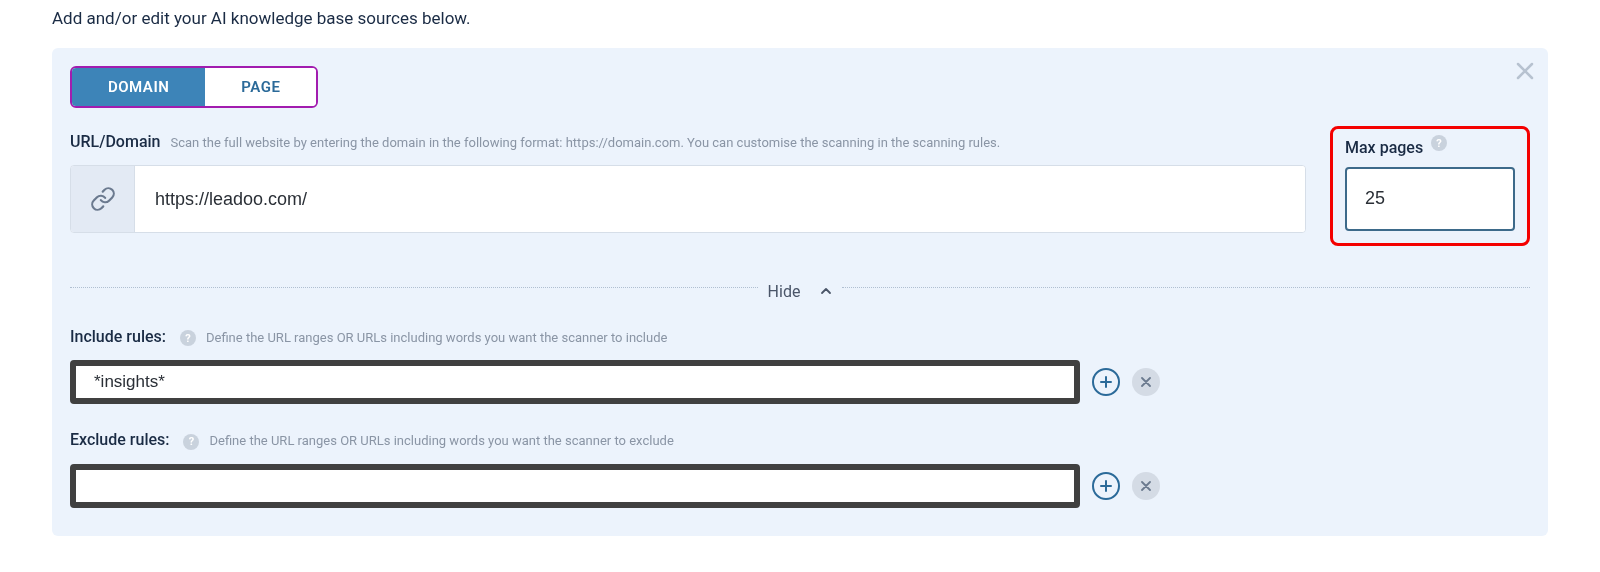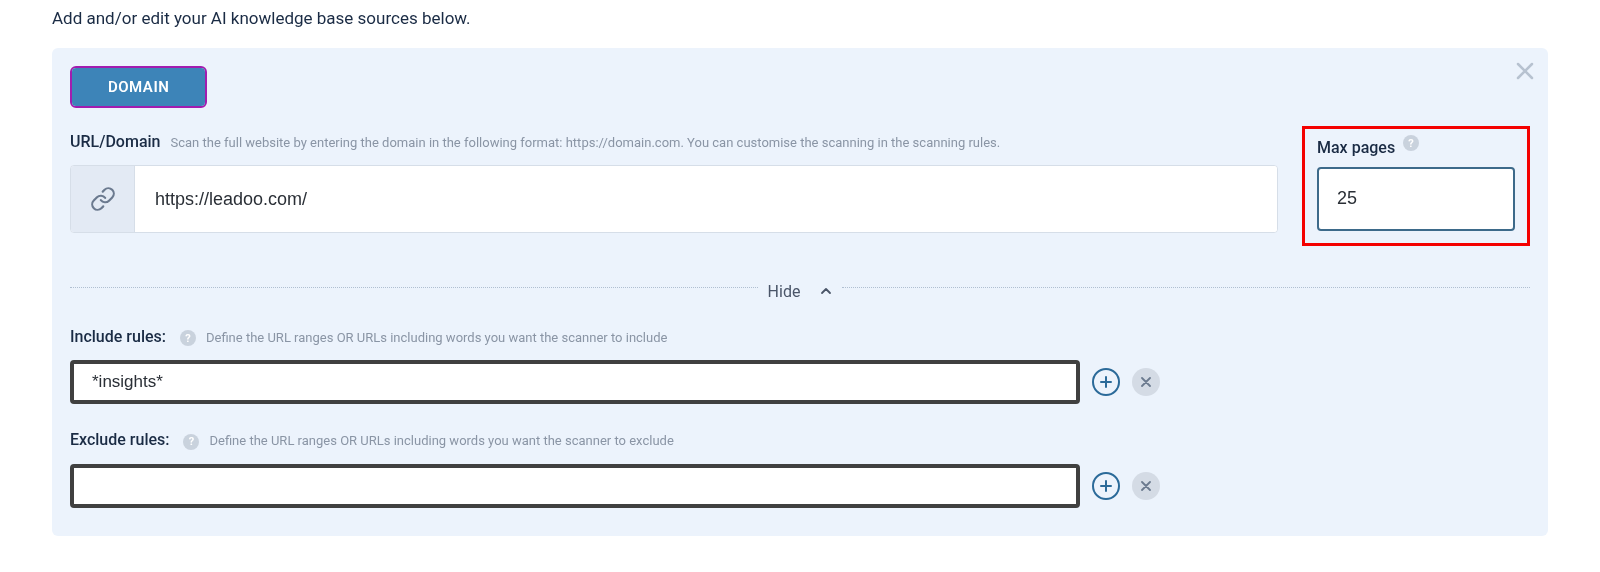--- a/index.html
+++ b/index.html
@@ -117,25 +117,25 @@
     .url-input {
       flex: 1;
       border: none;
       outline: none;
       font-size: 18px;
       padding: 0 20px;
       color: #2a2f36;
       background: #ffffff;
     }
     .maxpages-col {
-      width: 228px;
+      width: 200px;
       position: relative;
       border: 3px solid #f40000;
       padding: 6px 12px 12px 12px;
-      border-radius: 0;
+      border-radius: 8px;
       margin-top: -6px;
     }
     .maxpages-col .label-main {
       display: inline-block;
     }
     .maxpages-input {
       width: 100%;
       height: 64px;
       border: 2px solid #3d6a8a;
       border-radius: 4px;
@@ -172,21 +172,21 @@
     .rule-row {
       display: flex;
       align-items: center;
       gap: 12px;
       margin-top: 12px;
     }
     .rule-input {
       flex: 0 0 1010px;
       max-width: 1010px;
       height: 44px;
-      border: 4px solid #404040;
+      border: 6px solid #404040;
       border-radius: 4px;
       font-size: 17px;
       padding: 0 18px;
       outline: none;
       background: #ffffff;
       color: #2a2f36;
     }
     .icon-btn {
       width: 28px;
       height: 28px;
@@ -218,20 +218,21 @@
 
 <div class="panel">
   <div class="close-btn">
     <svg width="18" height="18" viewBox="0 0 18 18">
         <path d="M2 2 L16 16 M16 2 L2 16" stroke="#b7c2d0" stroke-width="2.5" stroke-linecap="round" fill="none"></path>
       </svg>
   </div>
 
   <div class="tabs">
     <div class="tab active">DOMAIN</div>
+    <div class="tab">PAGE</div>
   </div>
 
   <div class="url-row">
     <div class="url-col">
       <div class="label-line">
         <span class="label-main">URL/Domain</span>
         <span class="label-hint">Scan the full website by entering the domain in the following format: https://domain.com. You can customise the scanning in the scanning rules.</span>
       </div>
       <div class="input-group">
         <div class="input-addon">

